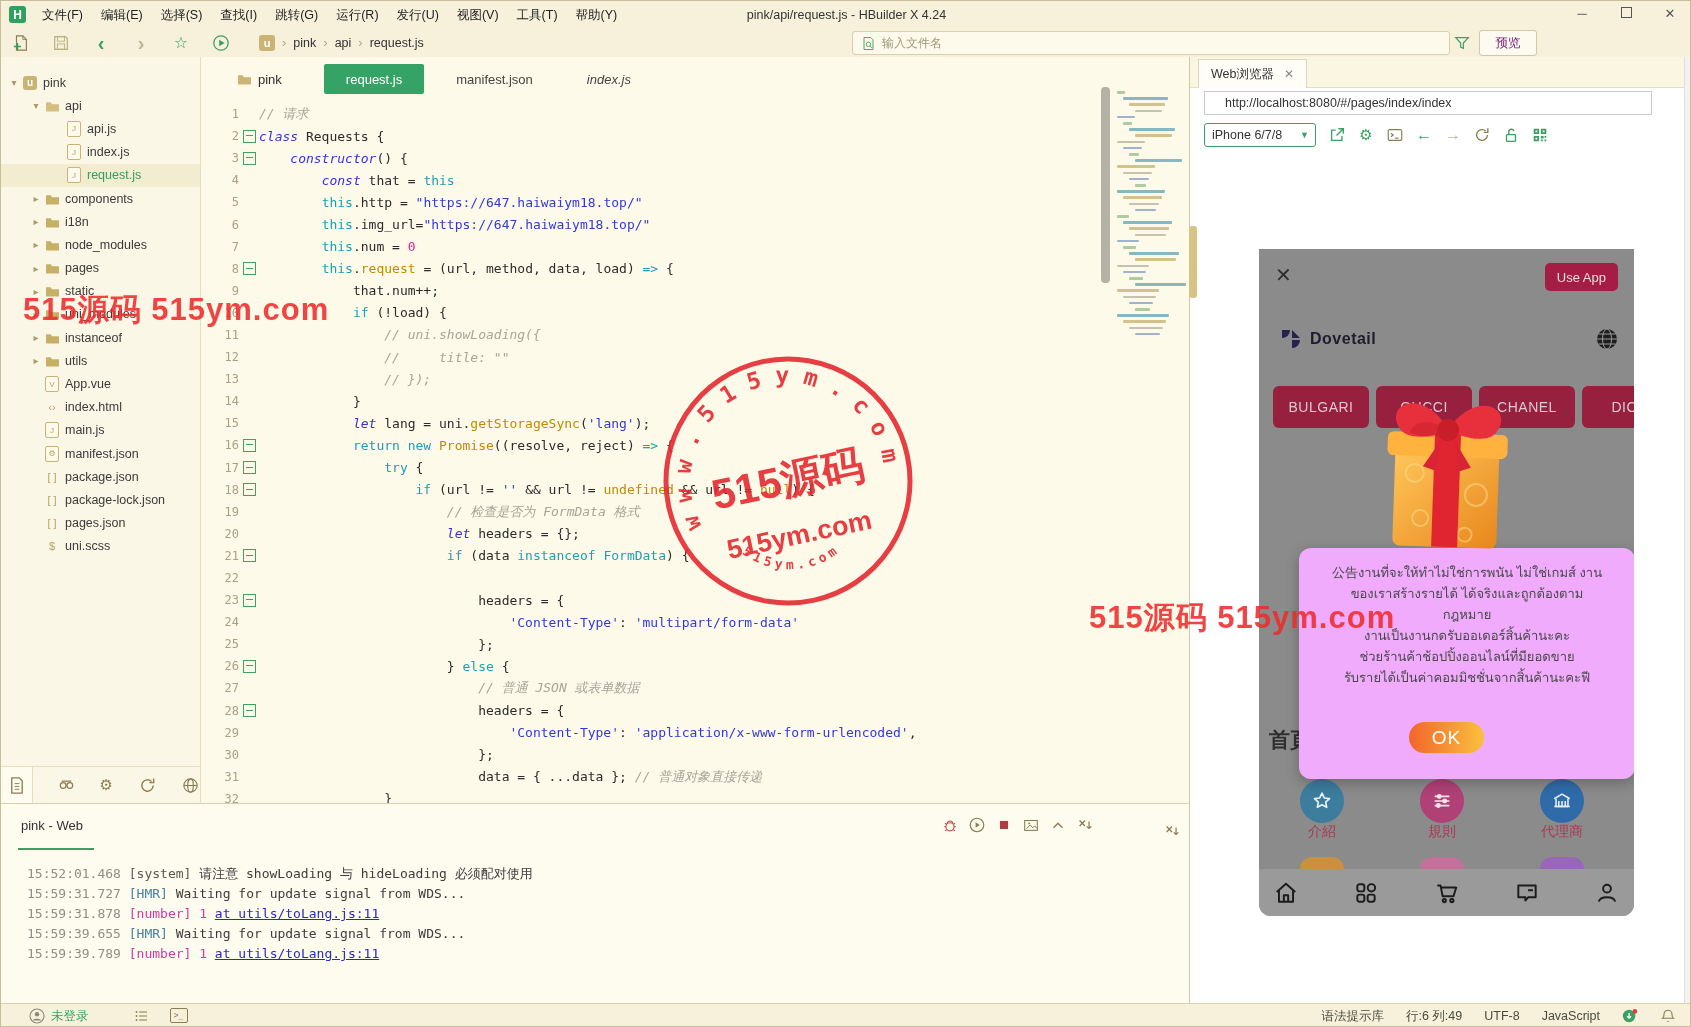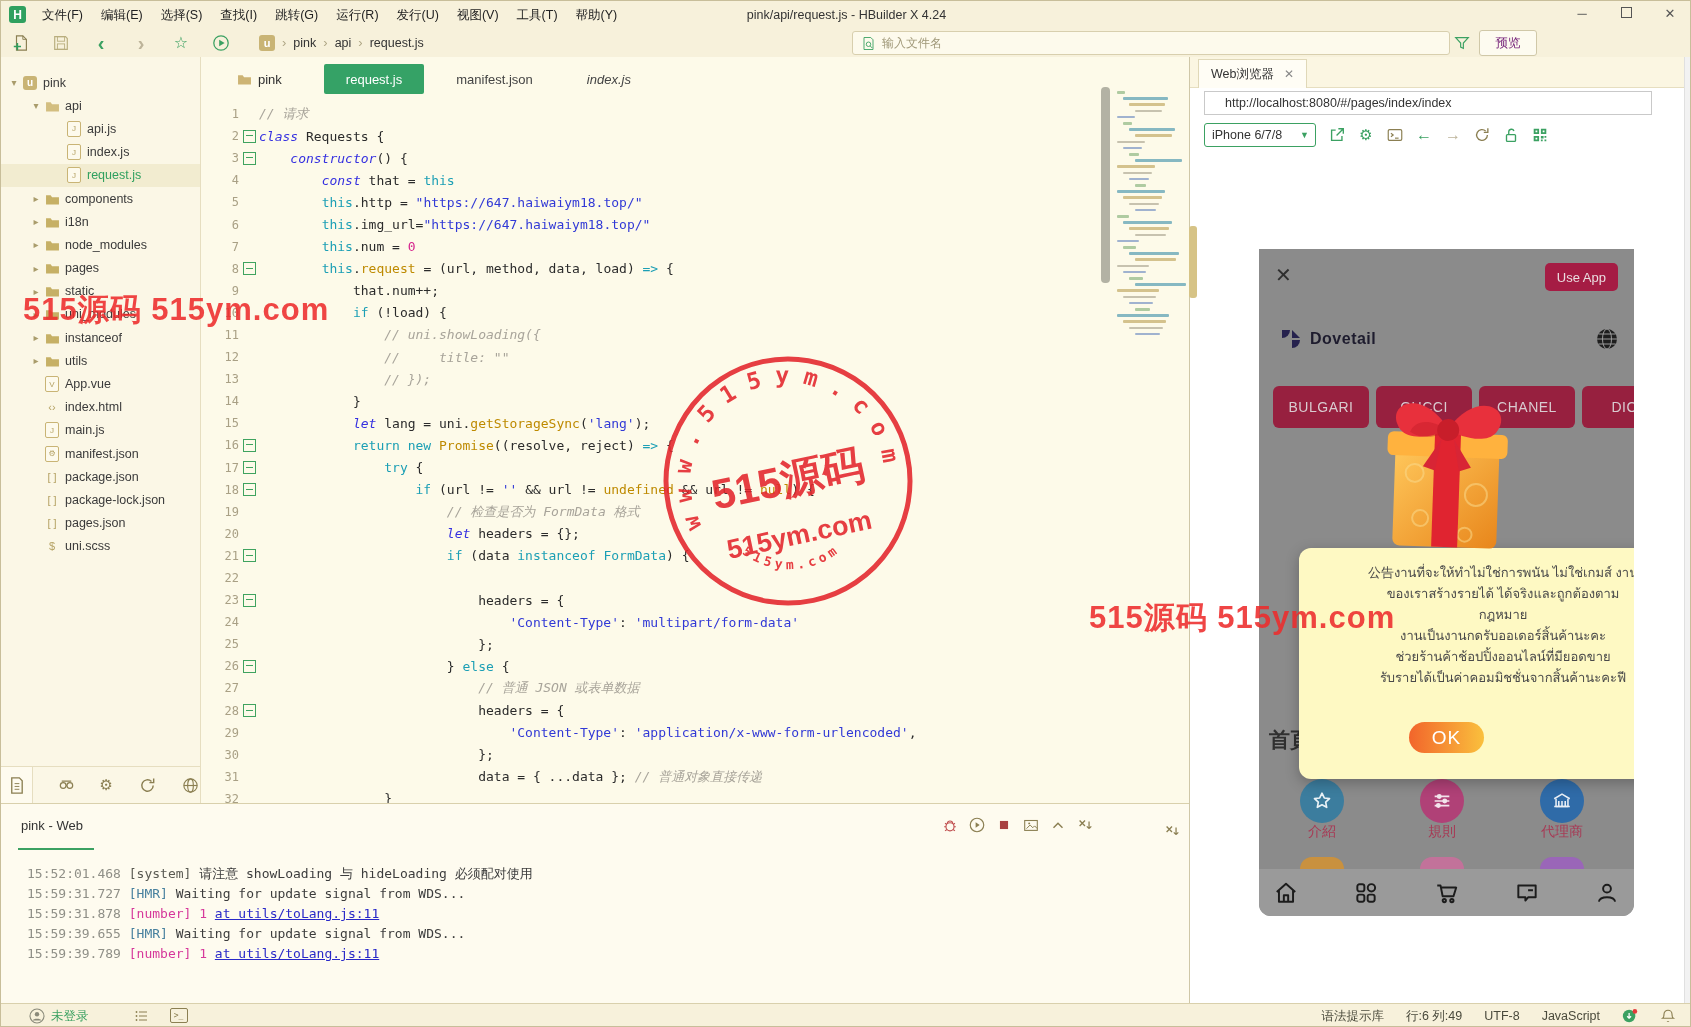--- a/index.html
+++ b/index.html
@@ -103,21 +103,21 @@
   .phone{position:absolute;left:69px;top:192px;width:375px;height:667px;background:#8B8B8B;border-radius:0 0 12px 12px;overflow:hidden;}
   .ph-close{position:absolute;left:16px;top:16px;font-size:20px;color:#2F2F2F;line-height:20px;}
   .useapp{position:absolute;right:16px;top:14px;height:28px;padding:0 12px;background:#A51C44;border-radius:5px;color:#EADDE0;font-size:13px;display:flex;align-items:center;}
   .logo-row{position:absolute;left:20px;right:14px;top:70px;height:40px;display:flex;align-items:center;}
   .dovetail{display:flex;align-items:center;gap:7px;font-size:16px;font-weight:bold;color:#1E1C2E;letter-spacing:.5px;}
   .dovetail svg{width:24px;height:24px;}
   .globe-ic{margin-left:auto;width:26px;height:26px;}
   .brands{position:absolute;left:14px;top:137px;right:0;height:42px;display:flex;gap:7px;overflow:hidden;}
   .brandbtn{flex:none;width:96px;height:42px;background:#97203F;border-radius:6px;color:#D9CBD0;font-size:14px;display:flex;align-items:center;justify-content:center;letter-spacing:.5px;}
   .gift{position:absolute;left:108px;top:120px;width:160px;height:190px;z-index:6;transform:rotate(2deg);}
-  .dialog{position:absolute;left:40px;top:299px;width:336px;height:231px;background:#fef9c3;border-radius:12px;z-index:4;box-shadow:0 4px 14px rgba(0,0,0,.25);padding-left:36px;}
+  .dialog{position:absolute;left:40px;top:299px;width:336px;height:231px;background:#f0abfc;border-radius:12px;z-index:4;box-shadow:0 4px 14px rgba(0,0,0,.25);}
   .dlg-text{padding:14px 12px 0;text-align:center;font-size:13px;line-height:21px;color:#4A4A4A;}
   .okbtn{position:absolute;left:110px;top:174px;width:75px;height:31px;border-radius:16px;background:linear-gradient(90deg,#F2652B,#FAC03D);color:#fff;font-weight:normal;font-size:19px;display:flex;align-items:center;justify-content:center;letter-spacing:1px;}
   .ph-title{position:absolute;left:10px;top:477px;font-size:21px;font-weight:bold;color:#303030;z-index:1;}
   .features{position:absolute;left:3px;top:530px;display:flex;z-index:1;}
   .feat{width:120px;display:flex;flex-direction:column;align-items:center;}
   .fcirc{width:44px;height:44px;border-radius:50%;display:flex;align-items:center;justify-content:center;}
   .fcirc svg{width:22px;height:22px;}
   .flabel{margin-top:0;font-size:14px;color:#A73A55;}
   .slivers{position:absolute;left:3px;top:608px;display:flex;z-index:1;}
   .sliver{width:44px;height:12px;border-radius:22px 22px 0 0;margin:0 auto;}

